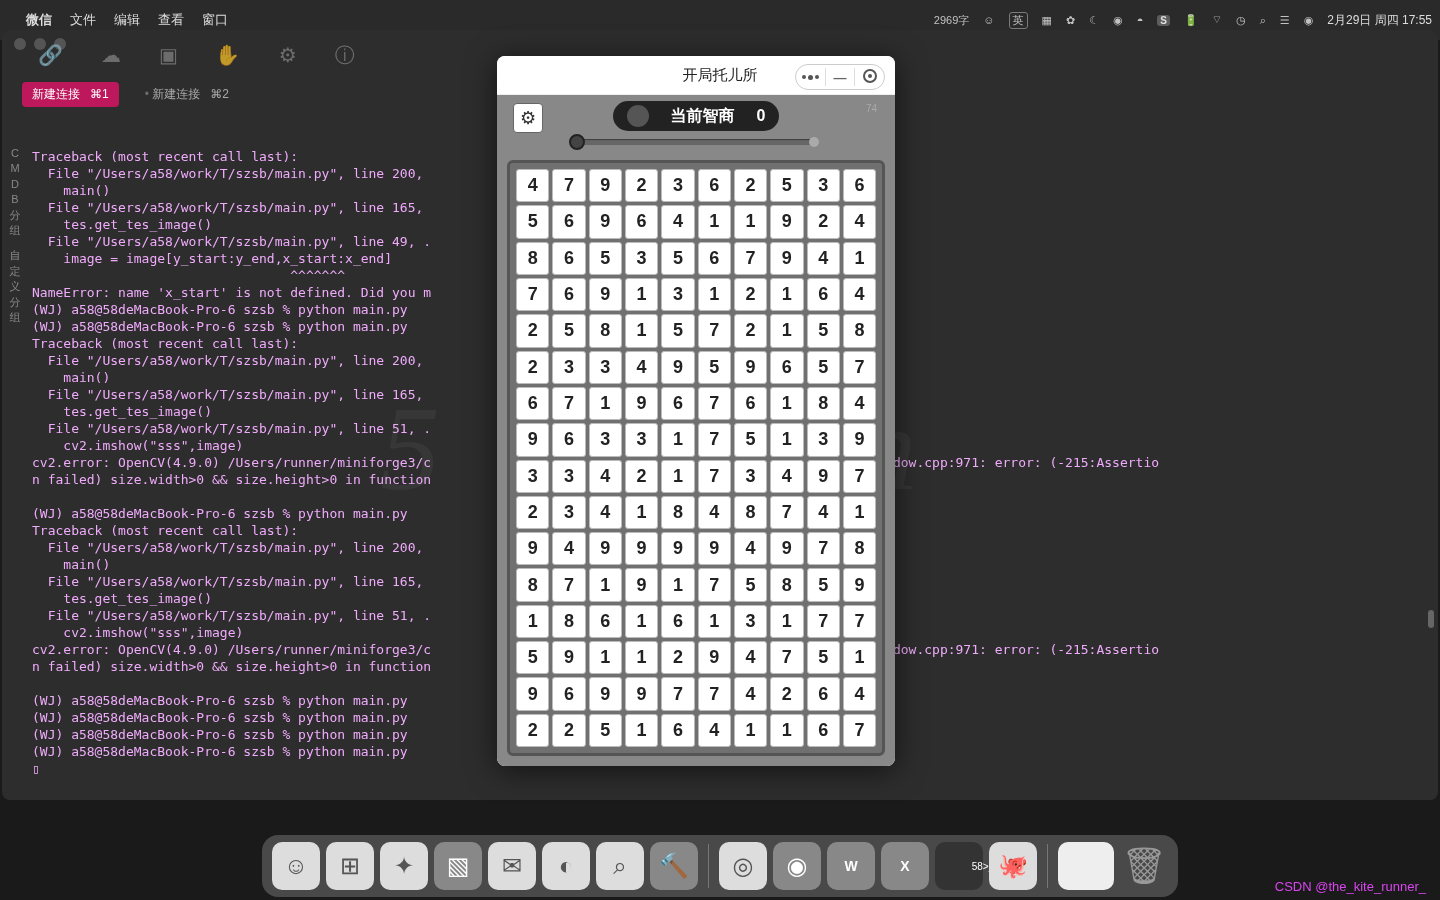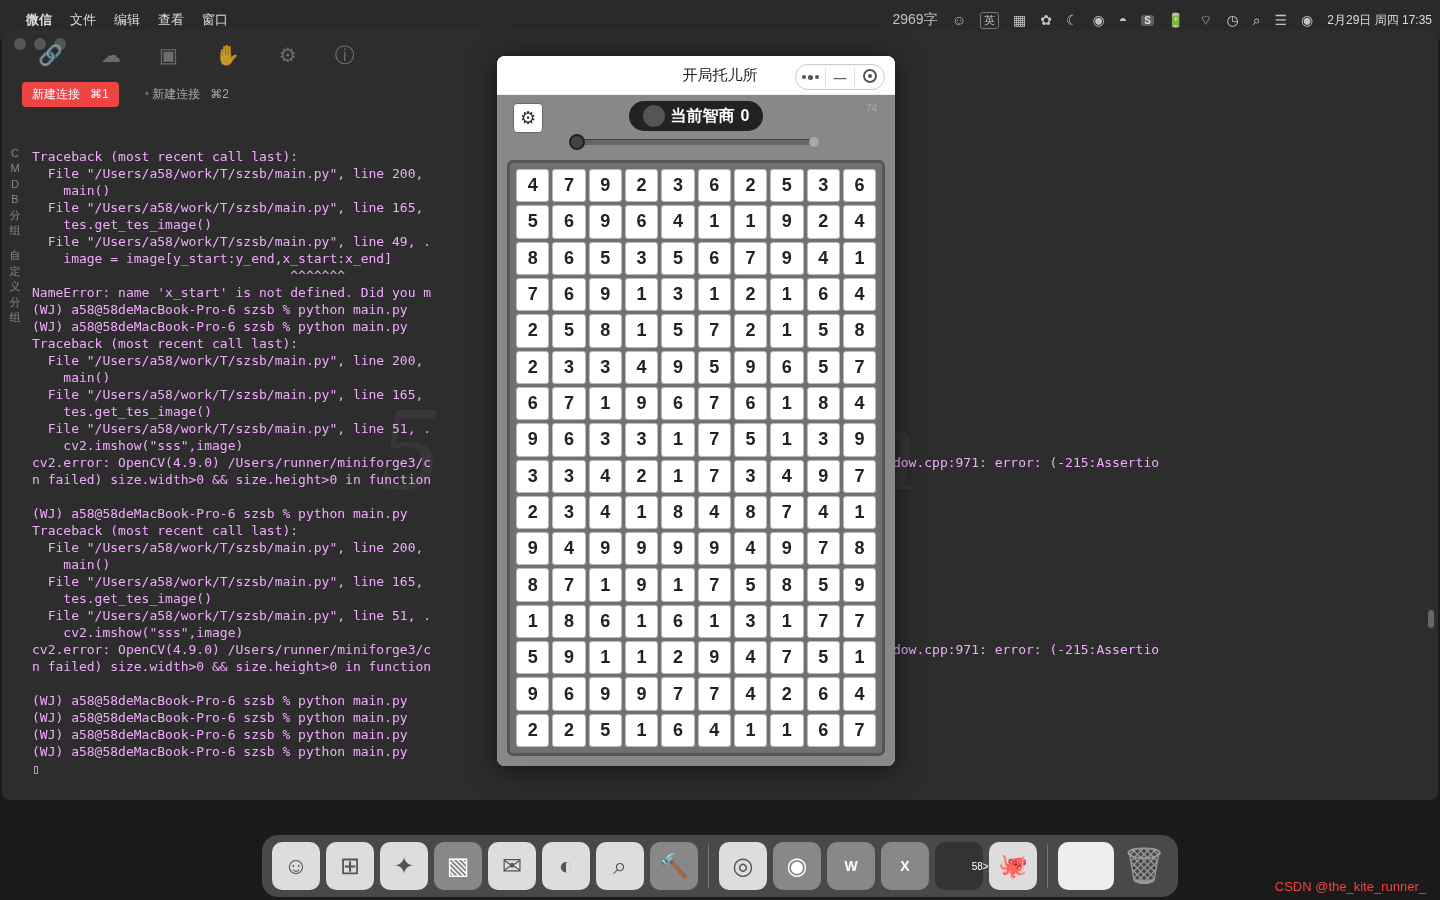--- a/index.html
+++ b/index.html
@@ -18,21 +18,21 @@
   display: flex;
   align-items: center;
   padding: 0 8px;
   color: #ddd;
   font-size: 13px;
   justify-content: space-between;
 }
 .menubar-left { display: flex; align-items: center; gap: 18px; }
 .menubar-right { display: flex; align-items: center; gap: 14px; font-size: 12px; }
 .apple-logo { font-size: 14px; }
-.status-icon { opacity: 0.85; font-size: 14px; }
+.status-icon { opacity: 0.85; font-size: 11px; }
 
 
 .app-window {
   position: absolute;
   top: 30px; left: 2px; right: 2px; bottom: 100px;
   background: #2d2d2d;
   border-radius: 8px;
 }
 .traffic-lights { position: absolute; top: 8px; left: 12px; display: flex; gap: 8px; }
 .tl { width: 12px; height: 12px; border-radius: 50%; background: #555; }
@@ -53,21 +53,21 @@
   align-items: center;
   padding-left: 20px;
   gap: 16px;
   font-size: 12px;
   color: #aaa;
 }
 .tab {
   padding: 4px 10px;
   border-radius: 4px;
 }
-.tab.active { background: #ef4444; color: #fff; }
+.tab.active { background: #be185d; color: #fff; }
 
 
 .side-labels {
   position: absolute;
   left: 6px; top: 116px;
   width: 14px;
   color: #888;
   font-size: 11px;
   line-height: 1.4;
   text-align: center;
@@ -162,21 +162,21 @@
   font-size: 18px;
   color: #333;
 }
 .iq-pill {
   background: #222;
   color: #fff;
   padding: 4px 14px;
   border-radius: 18px;
   display: flex;
   align-items: center;
-  gap: 6px;
+  gap: 22px;
   font-size: 16px;
   font-weight: 600;
   position: absolute;
   top: 6px;
 }
 .iq-face {
   width: 22px; height: 22px;
   background: #555;
   border-radius: 50%;
   display: inline-block;
@@ -279,21 +279,21 @@
 .dock-icon.dark { background: #333; padding-left: 48px; }
 .dock-sep { width: 1px; height: 44px; background: rgba(255,255,255,0.25); margin: 0 4px; }
 .dock-wide { width: 56px; background: #eee; }
 .dock-icon.trash { background: transparent; font-size: 36px; color: #999; }
 .dock-text { font-size: 10px; color: #fff; }
 
 
 .footer-mark {
   position: absolute;
   bottom: 6px; right: 14px;
-  color: #ef4444; font-size: 13px;
+  color: #d946ef; font-size: 13px;
 }
 </style>
 </head>
 <body>
 
 <div class="menubar">
   <div class="menubar-left">
     <span class="apple-logo"></span>
     <span style="font-weight:600">微信</span>
     <span>文件</span>
@@ -310,21 +310,21 @@
     <span class="status-icon">☾</span>
     <span class="status-icon">◉</span>
     <span class="status-icon">◓</span>
     <span class="status-icon" style="background:#666;color:#fff;padding:0 3px;border-radius:3px;font-size:10px;font-weight:700">S</span>
     <span class="status-icon">🔋</span>
     <span class="status-icon">⌔</span>
     <span class="status-icon">◷</span>
     <span class="status-icon">⌕</span>
     <span class="status-icon">☰</span>
     <span class="status-icon">◉</span>
-    <span>2月29日 周四 17:35</span>
+    <span>2月29日 周四 17:55</span>
   </div>
 </div>
 
 <div class="app-window">
   <div class="traffic-lights">
     <div class="tl"></div>
     <div class="tl"></div>
     <div class="tl"></div>
   </div>
   <div class="app-toolbar">

